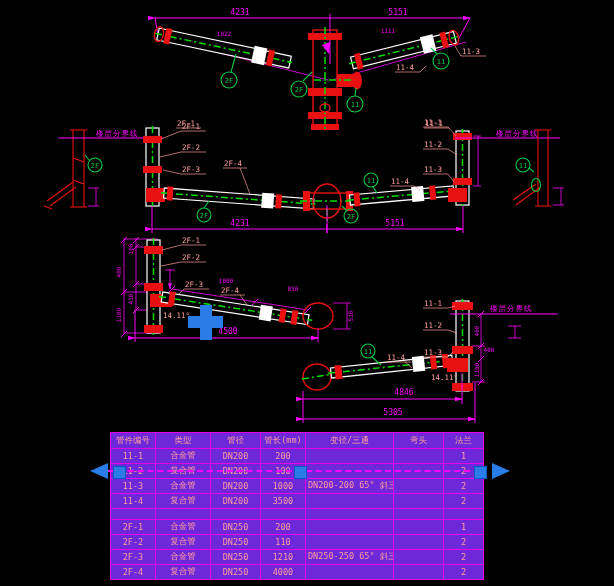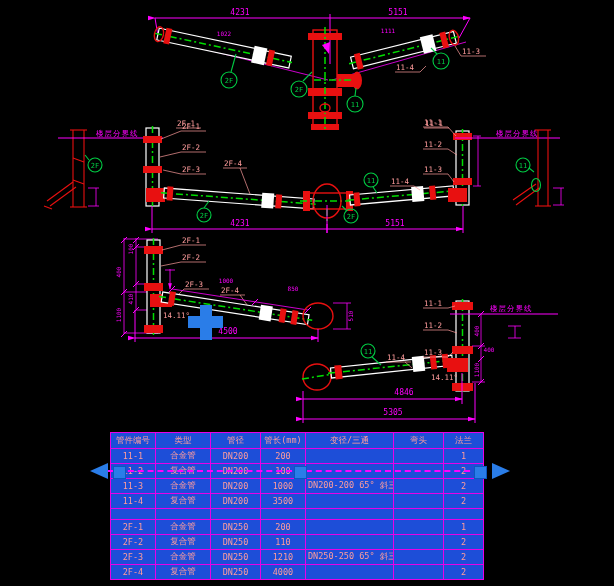--- a/index.html
+++ b/index.html
@@ -17,21 +17,21 @@
   .w{fill:#000;stroke:#fff;stroke-width:1.2}
   .wf{fill:#fff;stroke:none}
   .g{stroke:#00dd00;stroke-width:1.5;fill:none;stroke-dasharray:7 3 2 3}
   .r{fill:#e81010;stroke:none}
   .ro{fill:none;stroke:#e81010;stroke-width:1.4}
   .rl{stroke:#e81010;stroke-width:1.1;fill:none}
   .b{fill:none;stroke:#00cc44;stroke-width:1.1}
   .bt{fill:#00cc44;font-size:7px;text-anchor:middle}
   
   table.parts{position:absolute;left:110px;top:432px;width:373px;border-collapse:collapse;
-    table-layout:fixed;background:#1d4ed8;}
+    table-layout:fixed;background:#6d28d9;}
   table.parts th,table.parts td{border:1px solid #e800e8;color:#ff9c9c;
     font-family:"DejaVu Sans Mono",monospace;font-size:8.5px;font-weight:normal;
     height:14px;padding:0 2px;text-align:center;overflow:hidden;white-space:nowrap;}
   table.parts tr.hd th{height:15px;}
   table.parts tr.sp td{height:10px;}
   table.parts td.l{text-align:left;}
   
   .sel-line{position:absolute;left:108px;top:470px;width:372px;height:0;
     border-top:2px dashed #ff00ff;z-index:5;}
   .grip{position:absolute;top:466px;width:11px;height:11px;background:#2a7de8;

